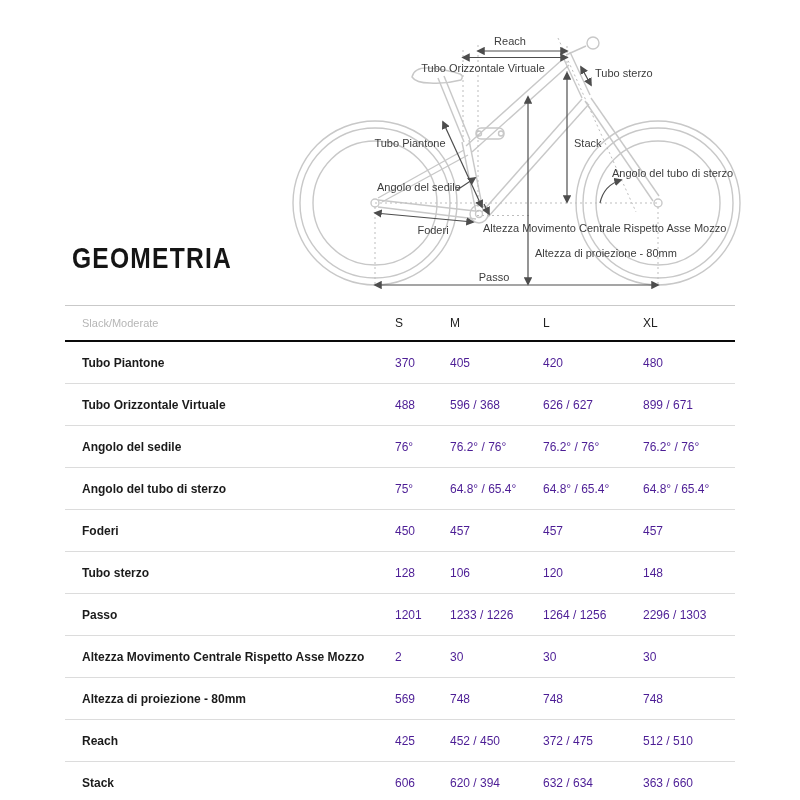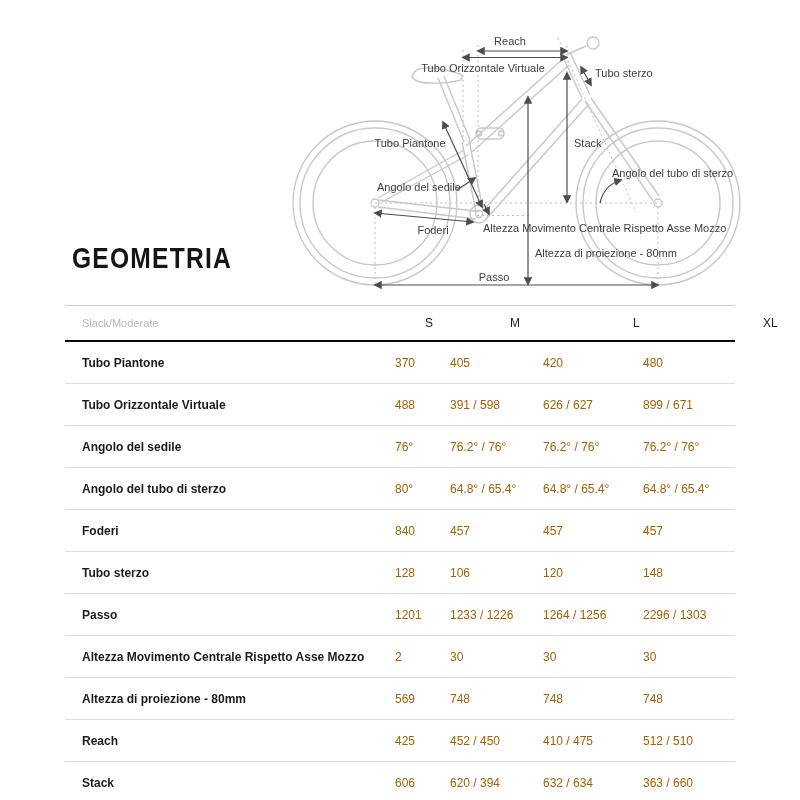--- a/index.html
+++ b/index.html
@@ -14,27 +14,27 @@
   
   .bike-svg{position:absolute;left:290px;top:0;width:480px;height:300px;}
   .tube{stroke:#c8c8c8;stroke-width:1.4;fill:none;}
   .dim{stroke:#4d4d4d;stroke-width:1.2;fill:none;}
   .dot{stroke:#bdbdbd;stroke-width:1;fill:none;stroke-dasharray:2 3;}
   .lbl{fill:#3d3d3d;font-size:11px;font-family:"Liberation Sans",sans-serif;}
 
   
   .geo-table{position:absolute;left:65px;top:305px;width:670px;}
   .grid{display:grid;grid-template-columns:330px 55px 93px 100px 92px;align-items:center;}
-  .thead{height:34px;border-top:1px solid #c9c9c9;border-bottom:2px solid #0a0a0a;gap:30px;}
+  .thead{height:34px;border-top:1px solid #c9c9c9;border-bottom:2px solid #0a0a0a;}
   .mode{padding-left:17px;font-size:11px;color:#b6b6b6;}
   .colh{font-size:12px;font-weight:500;color:#222;}
   .row{height:41px;border-bottom:1px solid #dcdcdc;}
   .row:last-child{border-bottom:none;}
   .rlabel{padding-left:17px;font-size:12px;font-weight:bold;color:#1b1b1b;}
-  .rval{font-size:12px;color:#a16207;white-space:nowrap;}
+  .rval{font-size:12px;color:#4c1d95;white-space:nowrap;}
 </style>
 </head>
 <body>
 
 <div class="canvas">
 
   <svg class="bike-svg" viewBox="0 0 480 300" xmlns="http://www.w3.org/2000/svg">
     <defs>
       <marker id="arr" viewBox="0 0 10 10" refX="8" refY="5" markerWidth="7" markerHeight="7" orient="auto-start-reverse">
         <path d="M0,0 L10,5 L0,10 z" fill="#4d4d4d"></path>
@@ -148,44 +148,44 @@
       <div class="rlabel">Tubo Piantone</div>
       <div class="rval">370</div>
       <div class="rval">405</div>
       <div class="rval">420</div>
       <div class="rval">480</div>
     </div>
 
     <div class="row grid">
       <div class="rlabel">Tubo Orizzontale Virtuale</div>
       <div class="rval">488</div>
-      <div class="rval">391 / 598</div>
+      <div class="rval">596 / 368</div>
       <div class="rval">626 / 627</div>
       <div class="rval">899 / 671</div>
     </div>
 
     <div class="row grid">
       <div class="rlabel">Angolo del sedile</div>
       <div class="rval">76°</div>
       <div class="rval">76.2° / 76°</div>
       <div class="rval">76.2° / 76°</div>
       <div class="rval">76.2° / 76°</div>
     </div>
 
     <div class="row grid">
       <div class="rlabel">Angolo del tubo di sterzo</div>
-      <div class="rval">80°</div>
+      <div class="rval">75°</div>
       <div class="rval">64.8° / 65.4°</div>
       <div class="rval">64.8° / 65.4°</div>
       <div class="rval">64.8° / 65.4°</div>
     </div>
 
     <div class="row grid">
       <div class="rlabel">Foderi</div>
-      <div class="rval">840</div>
+      <div class="rval">450</div>
       <div class="rval">457</div>
       <div class="rval">457</div>
       <div class="rval">457</div>
     </div>
 
     <div class="row grid">
       <div class="rlabel">Tubo sterzo</div>
       <div class="rval">128</div>
       <div class="rval">106</div>
       <div class="rval">120</div>
@@ -213,21 +213,21 @@
       <div class="rval">569</div>
       <div class="rval">748</div>
       <div class="rval">748</div>
       <div class="rval">748</div>
     </div>
 
     <div class="row grid">
       <div class="rlabel">Reach</div>
       <div class="rval">425</div>
       <div class="rval">452 / 450</div>
-      <div class="rval">410 / 475</div>
+      <div class="rval">372 / 475</div>
       <div class="rval">512 / 510</div>
     </div>
 
     <div class="row grid">
       <div class="rlabel">Stack</div>
       <div class="rval">606</div>
       <div class="rval">620 / 394</div>
       <div class="rval">632 / 634</div>
       <div class="rval">363 / 660</div>
     </div>

